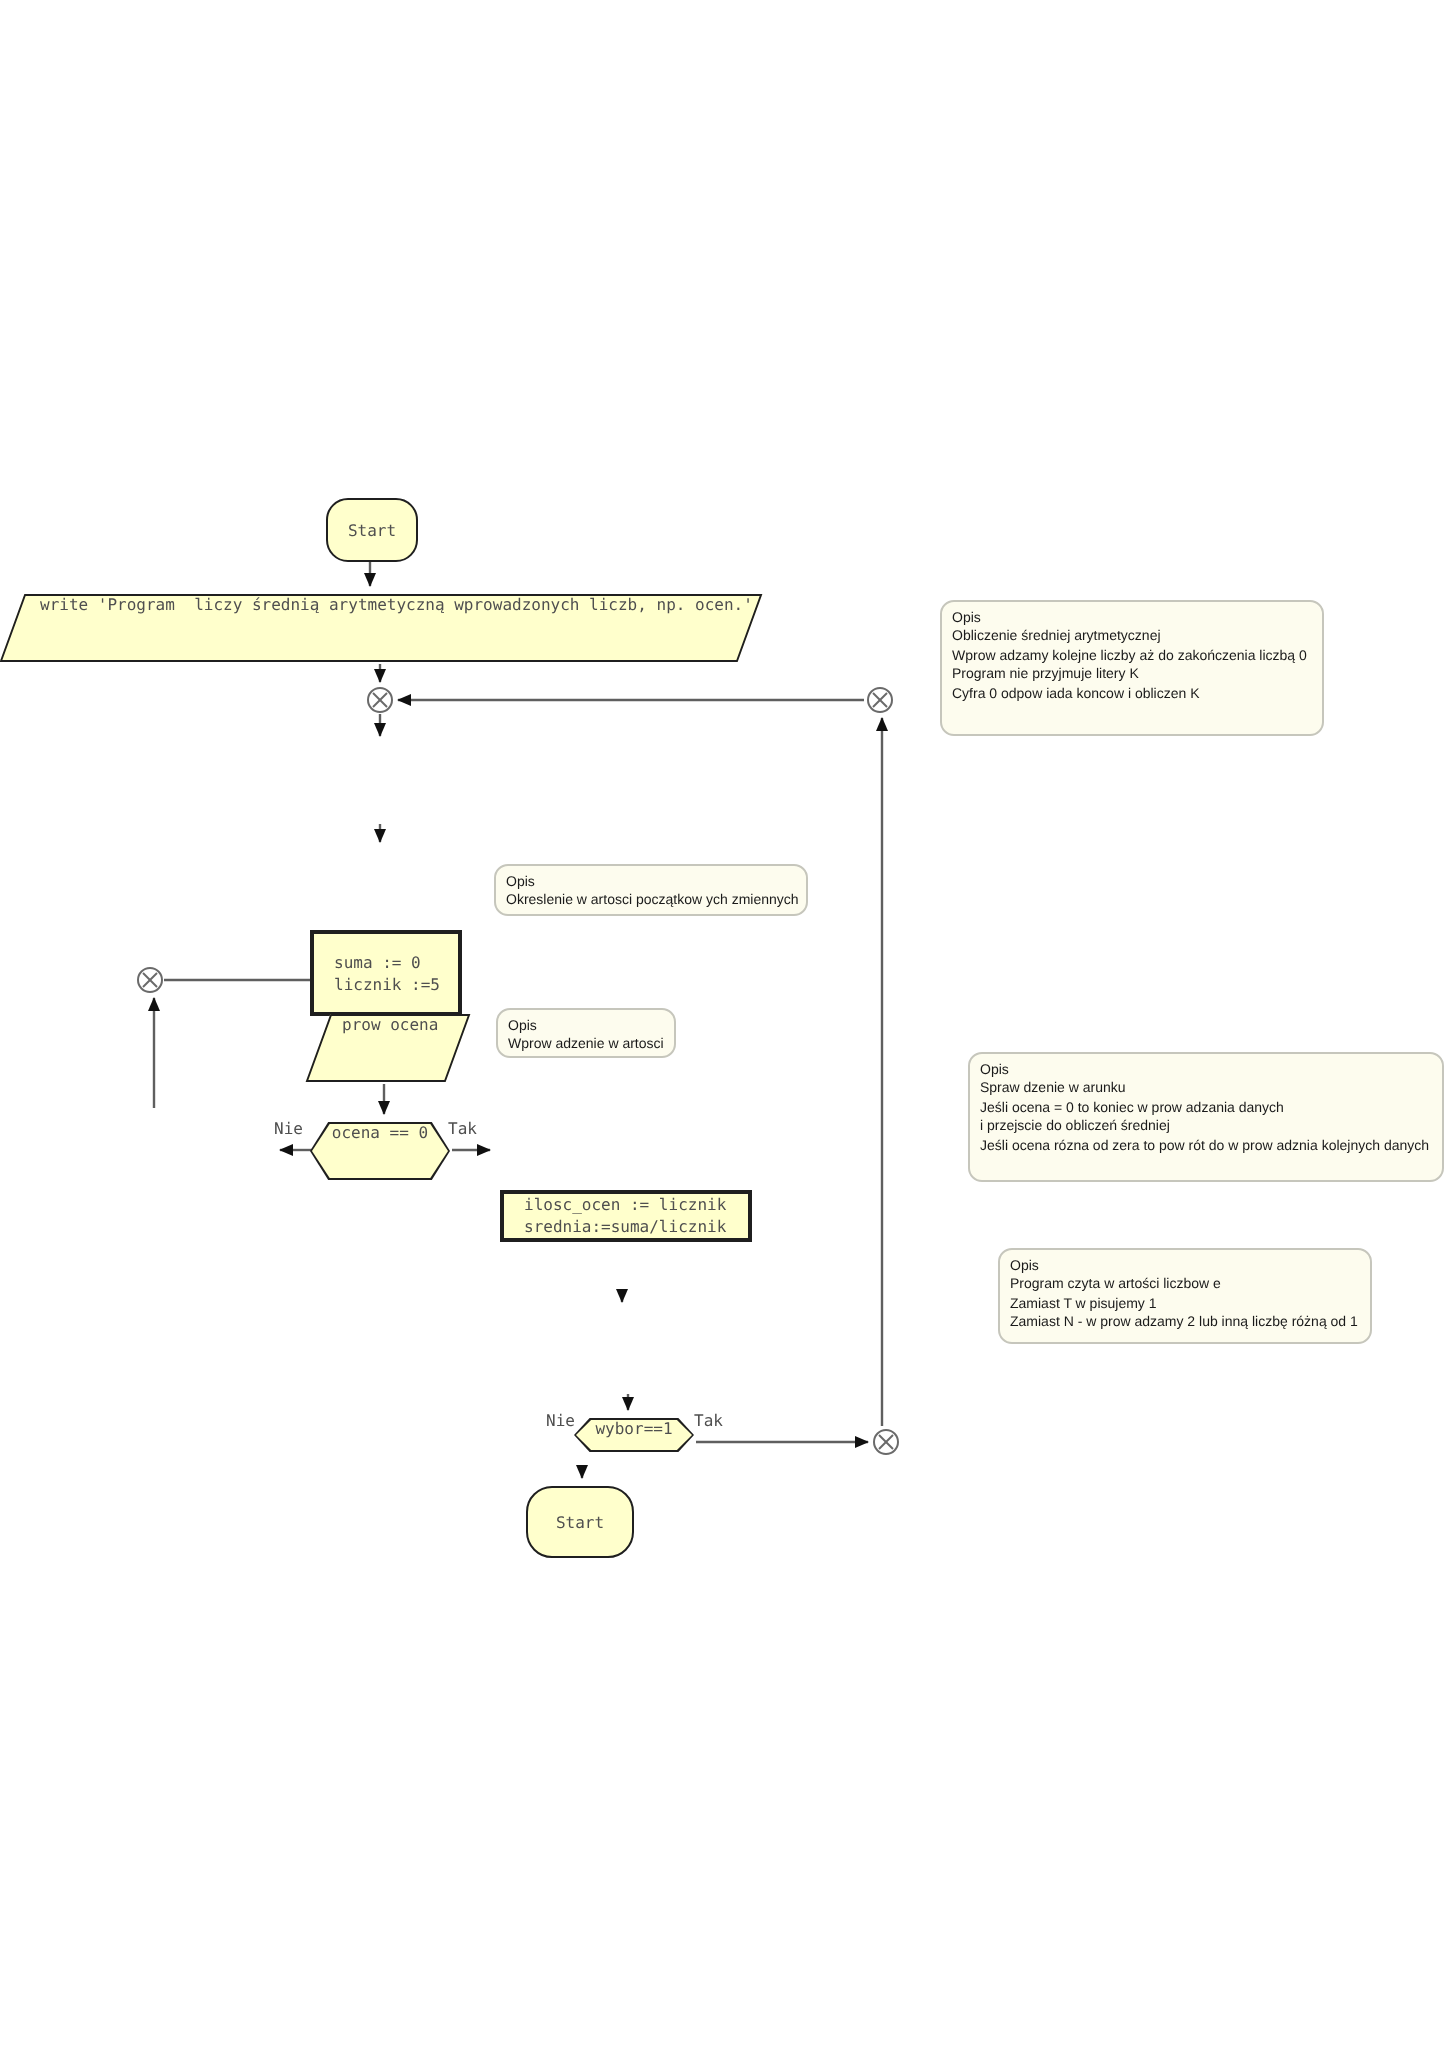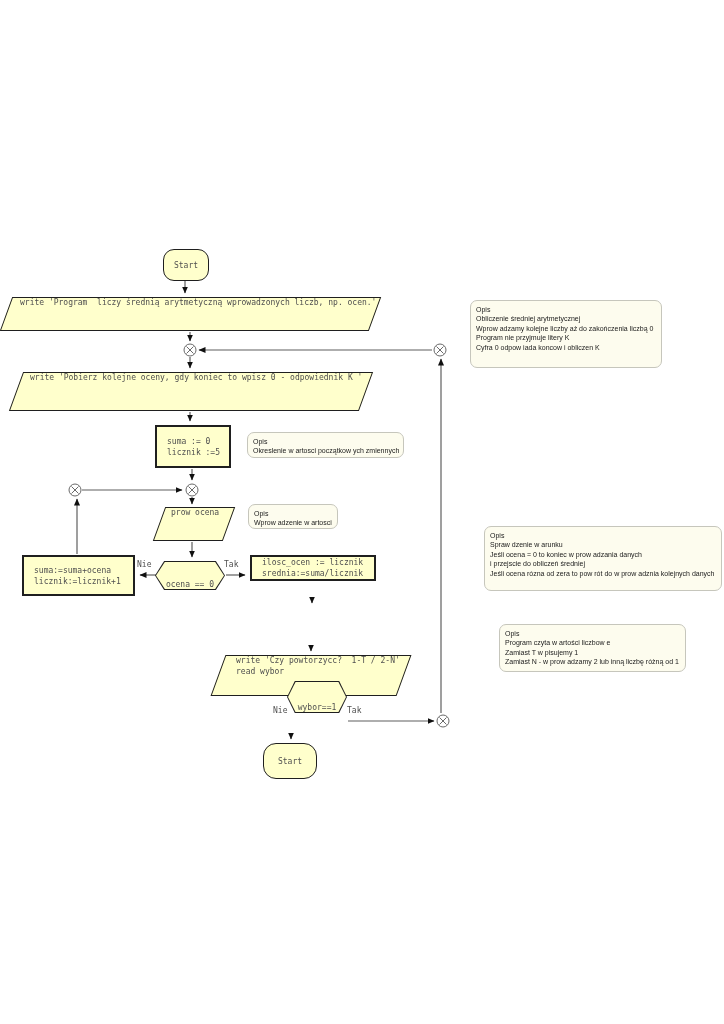--- a/index.html
+++ b/index.html
@@ -10,37 +10,37 @@
   .shape-text{color:var(--shape_text,#4f4f4f);font-size:8px;line-height:11px;white-space:pre;}
 
   
   .terminal{position:absolute;z-index:2;background:var(--shape_fill,#ffffcc);
             border:1.5px solid var(--shape_border,#1f1f1f);border-radius:11px;
             display:flex;align-items:center;justify-content:center;}
 
   
   .process{position:absolute;z-index:2;background:var(--shape_fill,#ffffcc);
            border:2px solid var(--shape_border,#1f1f1f);
-           display:flex;flex-direction:column;justify-content:center;padding-left:10px;box-sizing:border-box;}
+           display:flex;flex-direction:column;justify-content:center;padding-left:10px;box-sizing:border-box;margin-top:40px;}
 
   
   .io{position:absolute;z-index:2;}
   .io .bg{position:absolute;left:0;top:0;right:0;bottom:0;background:var(--shape_fill,#ffffcc);
           border:1px solid var(--shape_border,#1f1f1f);transform:skewX(-20deg);}
   .io .txt{position:relative;z-index:1;display:flex;flex-direction:column;justify-content:flex-start;
            height:100%;padding-left:14px;box-sizing:border-box;}
 
   
   .decision{position:absolute;z-index:2;}
   .decision .hexb{position:absolute;left:0;top:0;right:0;bottom:0;background:var(--shape_border,#1f1f1f);
                   clip-path:polygon(13% 0,87% 0,100% 50%,87% 100%,13% 100%,0 50%);}
   .decision .hexf{position:absolute;left:1px;top:1px;right:1px;bottom:1px;background:var(--shape_fill,#ffffcc);
                   clip-path:polygon(13% 0,87% 0,100% 50%,87% 100%,13% 100%,0 50%);}
   .decision .txt{position:absolute;left:0;top:0;width:100%;height:100%;
-                 display:flex;align-items:flex-end;justify-content:center;}
+                 display:flex;align-items:flex-start;justify-content:center;}
 
   
   .edge-label{position:absolute;z-index:3;color:var(--shape_text,#4f4f4f);font-size:8px;}
 
   
   .note{position:absolute;z-index:2;background:var(--note_fill,#fdfcee);
         border:1px solid var(--note_border,#c6c6bc);border-radius:7px;
         font-family:"Liberation Sans","DejaVu Sans",sans-serif;font-size:7px;line-height:9.4px;
         color:#1a1a1a;padding:4px 5px;box-sizing:border-box;white-space:nowrap;}
 </style>
@@ -116,26 +116,20 @@
   </div>
 
   <div class="note" style="left:470px;top:300px;width:192px;height:68px;">
     <div>Opis</div>
     <div>Obliczenie średniej arytmetycznej</div>
     <div>Wprow adzamy kolejne liczby aż do zakończenia liczbą 0</div>
     <div>Program nie przyjmuje litery K</div>
     <div>Cyfra 0 odpow iada koncow i obliczen K</div>
   </div>
 
-  <div class="io" style="left:16px;top:372px;width:350px;height:39px;">
-    <div class="bg"></div>
-    <div class="txt">
-        <span class="shape-text">write 'Pobierz kolejne oceny, gdy koniec to wpisz 0 - odpowiednik K '</span>
-      </div>
-  </div>
 
   <div class="process" style="left:155px;top:425px;width:76px;height:43px;">
     <span class="shape-text">suma := 0</span>
     <span class="shape-text">licznik :=5</span>
   </div>
 
   <div class="note" style="left:247px;top:432px;width:157px;height:26px;">
     <div>Opis</div>
     <div>Okreslenie w artosci początkow ych zmiennych</div>
   </div>
@@ -145,24 +139,20 @@
     <div class="txt" style="padding-left:12px;">
         <span class="shape-text">prow ocena</span>
       </div>
   </div>
 
   <div class="note" style="left:248px;top:504px;width:90px;height:25px;">
     <div>Opis</div>
     <div>Wprow adzenie w artosci</div>
   </div>
 
-  <div class="process" style="left:22px;top:555px;width:113px;height:41px;">
-    <span class="shape-text">suma:=suma+ocena</span>
-    <span class="shape-text">licznik:=licznik+1</span>
-  </div>
 
   <div class="decision" style="left:155px;top:561px;width:70px;height:29px;">
     <div class="hexb"></div>
     <div class="hexf"></div>
     <div class="txt">
         <span class="shape-text">ocena == 0</span>
       </div>
   </div>
   <div class="edge-label" style="left:137px;top:560px;">Nie</div>
   <div class="edge-label" style="left:224px;top:560px;">Tak</div>
@@ -181,29 +171,22 @@
   </div>
 
 
   <div class="note" style="left:499px;top:624px;width:187px;height:48px;">
     <div>Opis</div>
     <div>Program czyta w artości liczbow e</div>
     <div>Zamiast T w pisujemy 1</div>
     <div>Zamiast N - w prow adzamy 2 lub inną liczbę różną od 1</div>
   </div>
 
-  <div class="io" style="left:218px;top:655px;width:186px;height:41px;">
-    <div class="bg"></div>
-    <div class="txt" style="padding-left:18px;">
-      <span class="shape-text">write 'Czy powtorzycc?  1-T / 2-N'</span>
-      <span class="shape-text">read wybor</span>
-    </div>
-  </div>
 
-  <div class="decision" style="left:287px;top:681px;width:60px;height:32px;">
+  <div class="decision" style="left:287px;top:709px;width:60px;height:17px;">
     <div class="hexb"></div>
     <div class="hexf"></div>
     <div class="txt">
         <span class="shape-text">wybor==1</span>
       </div>
   </div>
   <div class="edge-label" style="left:273px;top:706px;">Nie</div>
   <div class="edge-label" style="left:347px;top:706px;">Tak</div>
 
   <div class="terminal" style="left:263px;top:743px;width:52px;height:34px;border-radius:13px;">

